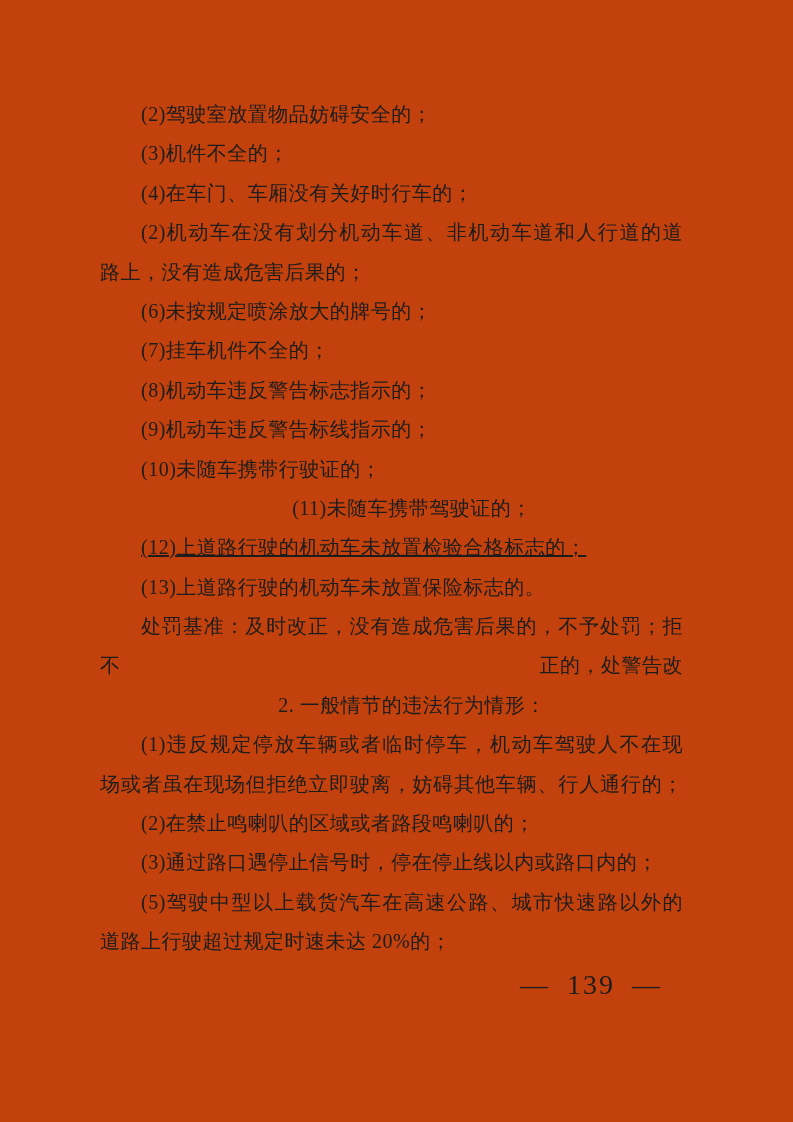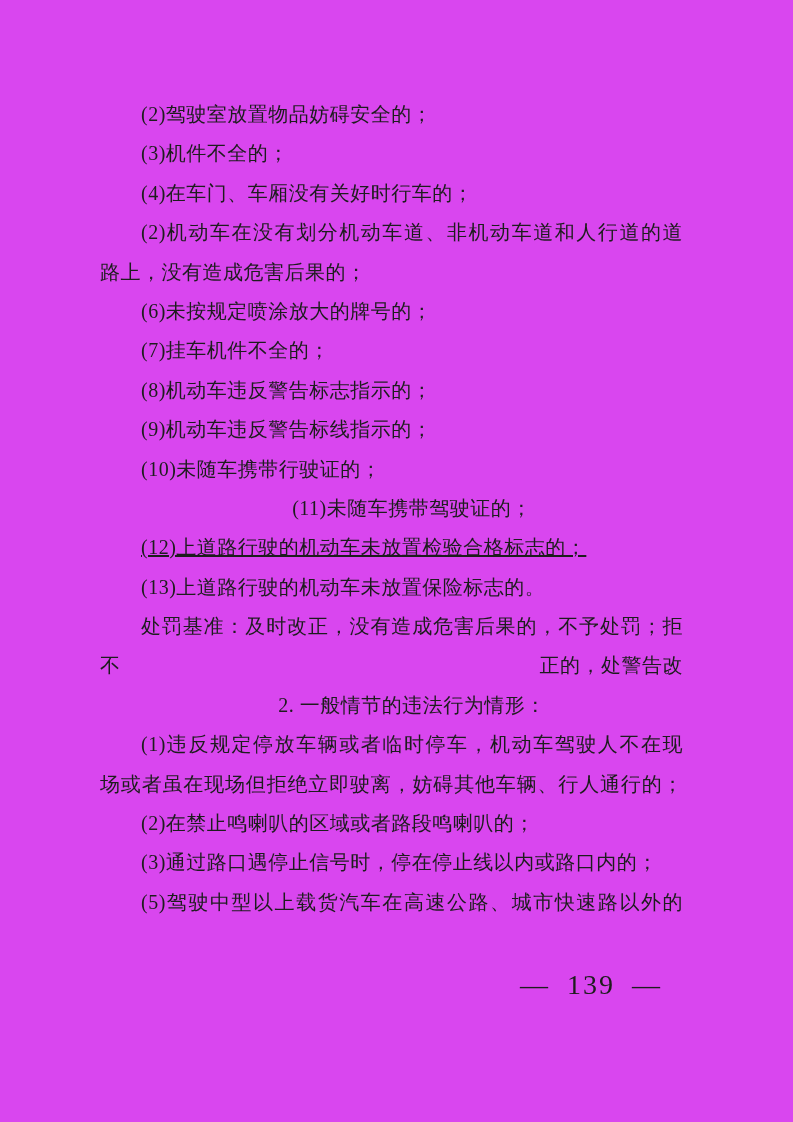--- a/index.html
+++ b/index.html
@@ -4,21 +4,21 @@
 <style>
   html, body {
     margin: 0;
     padding: 0;
     background: #ffffff;
   }
   .page {
     position: relative;
     width: 793px;
     height: 1122px;
-    background: #d946ef;
+    background: #c2410c;
     overflow: hidden;
     font-family: "Liberation Serif", "DejaVu Serif", serif;
   }
   .text-block {
     position: absolute;
     left: 100px;
     top: 95px;
     width: 583px;
   }
   .line {
@@ -68,15 +68,16 @@
       <div class="line indent" style="color: rgb(29, 29, 29); text-decoration: underline;">(12)上道路行驶的机动车未放置检验合格标志的；</div>
       <div class="line indent" style="color: rgb(29, 29, 29);">(13)上道路行驶的机动车未放置保险标志的。</div>
       <div class="line indent justify" style="color: rgb(29, 29, 29);">处罚基准：及时改正，没有造成危害后果的，不予处罚；拒不改</div>
       <div class="line" style="color: rgb(29, 29, 29); text-align: right;">正的，处警告。</div>
       <div class="line indent" style="color: rgb(29, 29, 29); text-align: center;">2. 一般情节的违法行为情形：</div>
       <div class="line indent justify" style="color: rgb(29, 29, 29);">(1)违反规定停放车辆或者临时停车，机动车驾驶人不在现</div>
       <div class="line justify" style="color: rgb(29, 29, 29);">场或者虽在现场但拒绝立即驶离，妨碍其他车辆、行人通行的；</div>
       <div class="line indent" style="color: rgb(29, 29, 29);">(2)在禁止鸣喇叭的区域或者路段鸣喇叭的；</div>
       <div class="line indent" style="color: rgb(29, 29, 29);">(3)通过路口遇停止信号时，停在停止线以内或路口内的；</div>
       <div class="line indent justify" style="color: rgb(29, 29, 29);">(5)驾驶中型以上载货汽车在高速公路、城市快速路以外的</div>
+      <div class="line" style="color: rgb(29, 29, 29);">道路上行驶超过规定时速未达 20%的；</div>
     </div>
   <div class="page-number">— 139 —</div>
 </div>
 
 </body></html>

